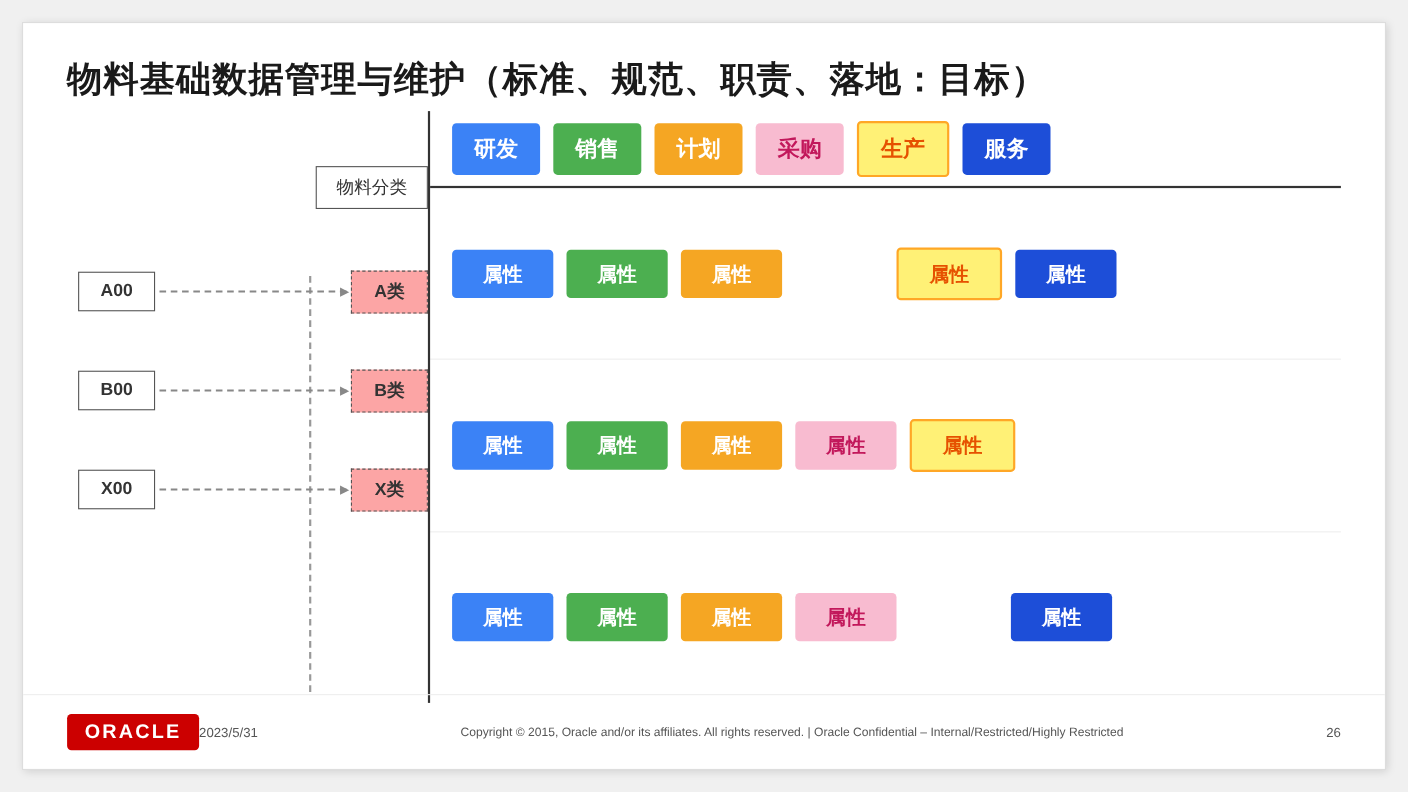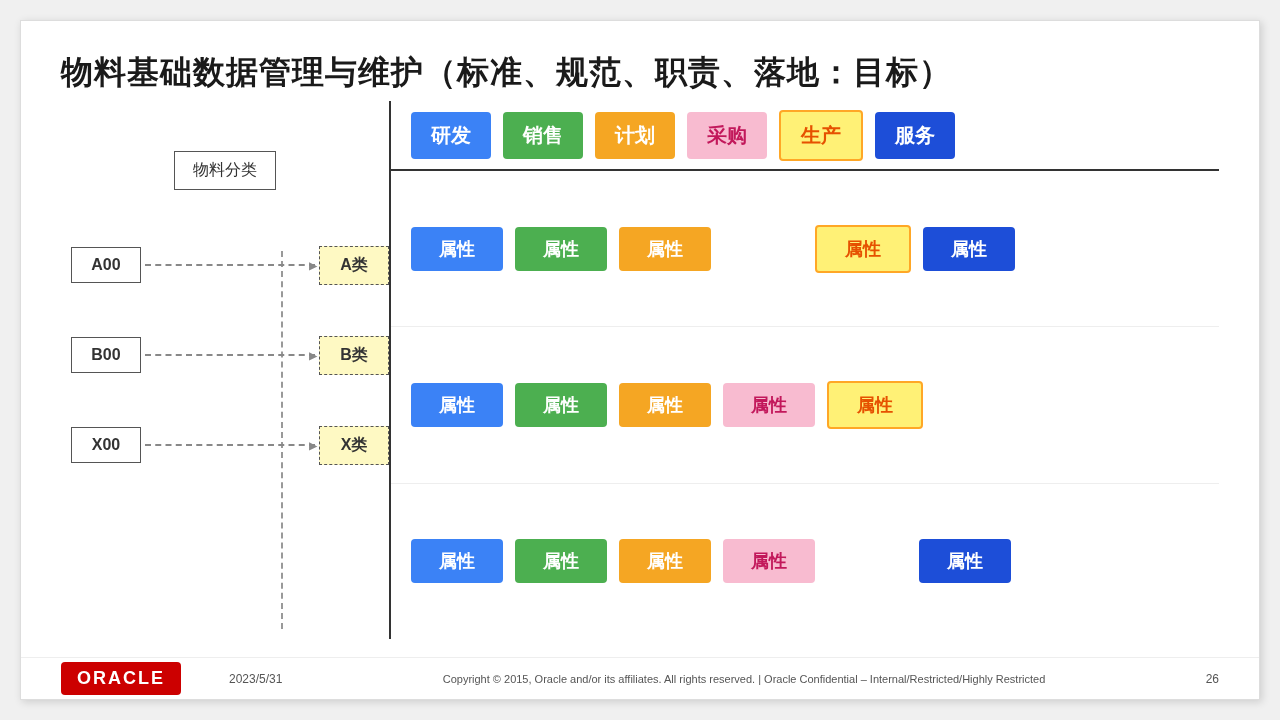--- a/index.html
+++ b/index.html
@@ -39,21 +39,21 @@
       flex-shrink: 0;
       position: relative;
       border-right: 2px solid #333;
       display: flex;
       flex-direction: column;
       align-items: flex-start;
       padding-top: 70px;
     }
     .category-root {
       display: flex;
-      justify-content: center;
+      justify-content: flex-end;
       width: 100%;
       margin-bottom: 10px;
       font-family: Liberation Mono, monospace;
     }
     .box {
       border: 1.5px solid #555;
       padding: 8px 18px;
       font-size: 16px;
       color: #333;
       background: white;
@@ -102,21 +102,21 @@
       position: absolute;
       right: -2px;
       top: 50%;
       transform: translateY(-50%);
     }
     .class-box {
       border: 1.5px dashed #555;
       padding: 8px 14px;
       font-size: 16px;
       color: #333;
-      background: #fef9c3;
+      background: #fca5a5;
       min-width: 70px;
       text-align: center;
     }
     
     .v-dashed-line {
       position: absolute;
       left: 220px;
       top: 150px;
       bottom: 10px;
       width: 0;
@@ -174,27 +174,26 @@
     
     .c-red { background: #3b82f6; }
     .c-green { background: #4caf50; }
     .c-brown { background: #1d4ed8; }
     
     .footer {
       position: absolute;
       bottom: 0;
       left: 0;
       right: 0;
-      height: 42px;
+      height: 68px;
       display: flex;
       align-items: center;
       justify-content: center;
       padding: 0 40px;
       border-top: 1px solid #eee;
-      gap: 48px;
     }
     .oracle-logo {
       display: flex;
       align-items: center;
       background: #cc0000;
       padding: 6px 16px;
       border-radius: 4px;
     }
     .oracle-logo-text {
       color: white;

